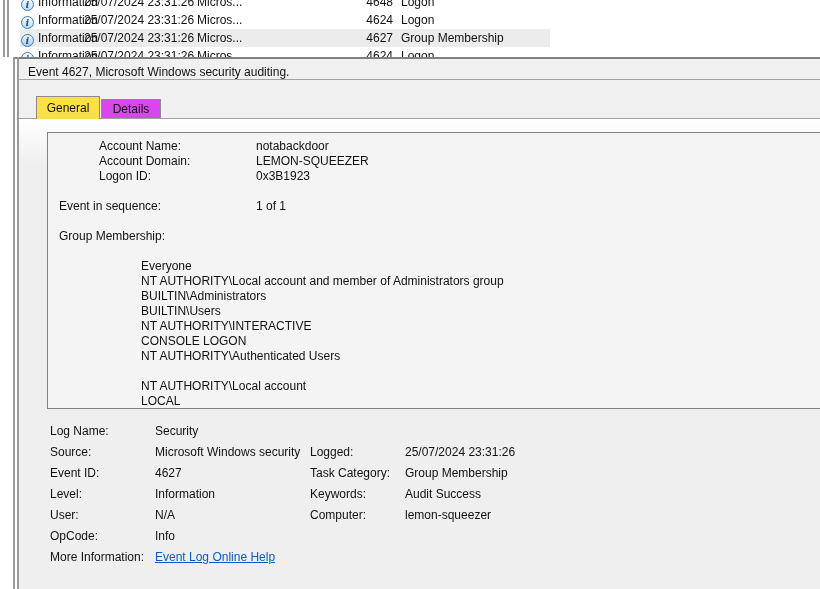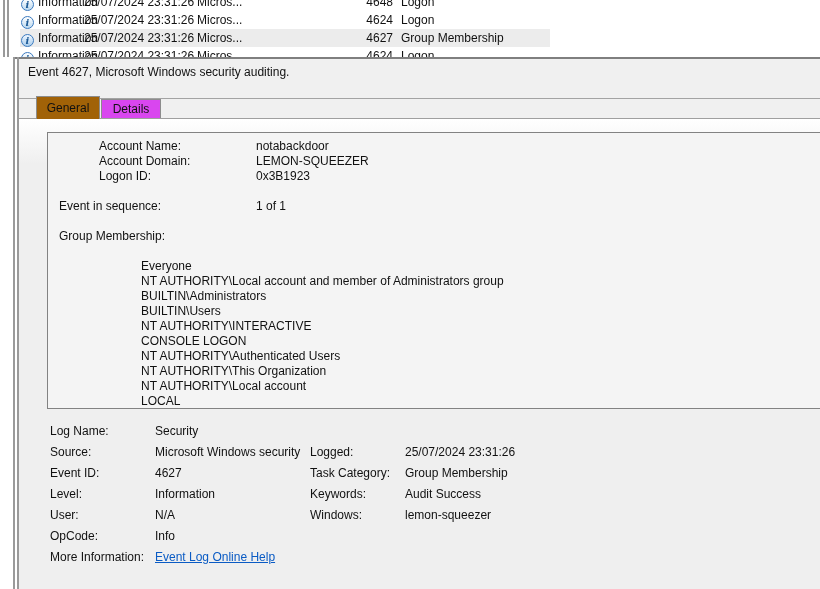--- a/index.html
+++ b/index.html
@@ -26,25 +26,25 @@
   .info-icon {
     display:inline-block; width:13px; height:13px; border-radius:50%;
     border:1px solid #3b7abf; background:linear-gradient(#ffffff,#bcd9f0);
     color:#1c5a96; font:italic bold 10px/11px "DejaVu Serif", serif; text-align:center;
   }
 
   
   #pane-top-border { left:13px; top:57px; width:807px; height:2px; background:#7f7f7f; }
   #pane-bg { left:19px; top:59px; width:801px; height:530px; background:#f0f0f0; }
   #pane-title {
-    left:19px; top:59px; width:801px; height:40px; background:#f0f0f0;
+    left:19px; top:59px; width:801px; height:21px; background:#f0f0f0;
     border-bottom:1px solid #a3a3a3; line-height:27px; padding-left:9px;
   }
   .tab { text-align:center; border:1px solid #8c8c8c; border-bottom:none; cursor:default; }
-  #tab-general { left:36px; top:96px; width:64px; height:23px; background:#a16207; line-height:22px; z-index:3; }
+  #tab-general { left:36px; top:96px; width:64px; height:23px; background:#fde047; line-height:22px; z-index:3; }
   #tab-details { left:101px; top:99px; width:60px; height:20px; background:#d946ef; line-height:19px; z-index:1; }
   #tab-page {
     left:19px; top:118px; width:801px; height:471px; z-index:2;
     border-top:1px solid #9f9f9f;
     background:linear-gradient(#ffffff, #efefef 45px, #efefef);
   }
   
   #desc-box {
     left:28px; top:13px; width:773px; height:277px;
     background:#f4f4f4; border:1px solid #828282; border-right:none;
@@ -128,21 +128,20 @@
     <div class="dline d-val" style="top:66px">1 of 1</div>
 
     <div class="dline d-lbl0" style="top:96px">Group Membership:</div>
     <div class="dline d-grp" style="top:126px">Everyone</div>
     <div class="dline d-grp" style="top:141px">NT AUTHORITY\Local account and member of Administrators group</div>
     <div class="dline d-grp" style="top:156px">BUILTIN\Administrators</div>
     <div class="dline d-grp" style="top:171px">BUILTIN\Users</div>
     <div class="dline d-grp" style="top:186px">NT AUTHORITY\INTERACTIVE</div>
     <div class="dline d-grp" style="top:201px">CONSOLE LOGON</div>
     <div class="dline d-grp" style="top:216px">NT AUTHORITY\Authenticated Users</div>
-    <div class="dline d-grp" style="top:231px">NT AUTHORITY\This Organization</div>
     <div class="dline d-grp" style="top:246px">NT AUTHORITY\Local account</div>
     <div class="dline d-grp" style="top:261px">LOCAL</div>
   </div>
 
   <div class="f-row" style="top:302px">
     <span class="f-l1">Log Name:</span>
     <span class="f-v1">Security</span>
   </div>
   <div class="f-row" style="top:323px">
     <span class="f-l1">Source:</span>
@@ -158,21 +157,21 @@
   </div>
   <div class="f-row" style="top:365px">
     <span class="f-l1">Level:</span>
     <span class="f-v1">Information</span>
     <span class="f-l2">Keywords:</span>
     <span class="f-v2">Audit Success</span>
   </div>
   <div class="f-row" style="top:386px">
     <span class="f-l1">User:</span>
     <span class="f-v1">N/A</span>
-    <span class="f-l2">Windows:</span>
+    <span class="f-l2">Computer:</span>
     <span class="f-v2">lemon-squeezer</span>
   </div>
   <div class="f-row" style="top:407px">
     <span class="f-l1">OpCode:</span>
     <span class="f-v1">Info</span>
   </div>
   <div class="f-row" style="top:428px">
     <span class="f-l1">More Information:</span>
     <span class="f-v1"><a class="help-link">Event Log Online Help</a></span>
   </div>

